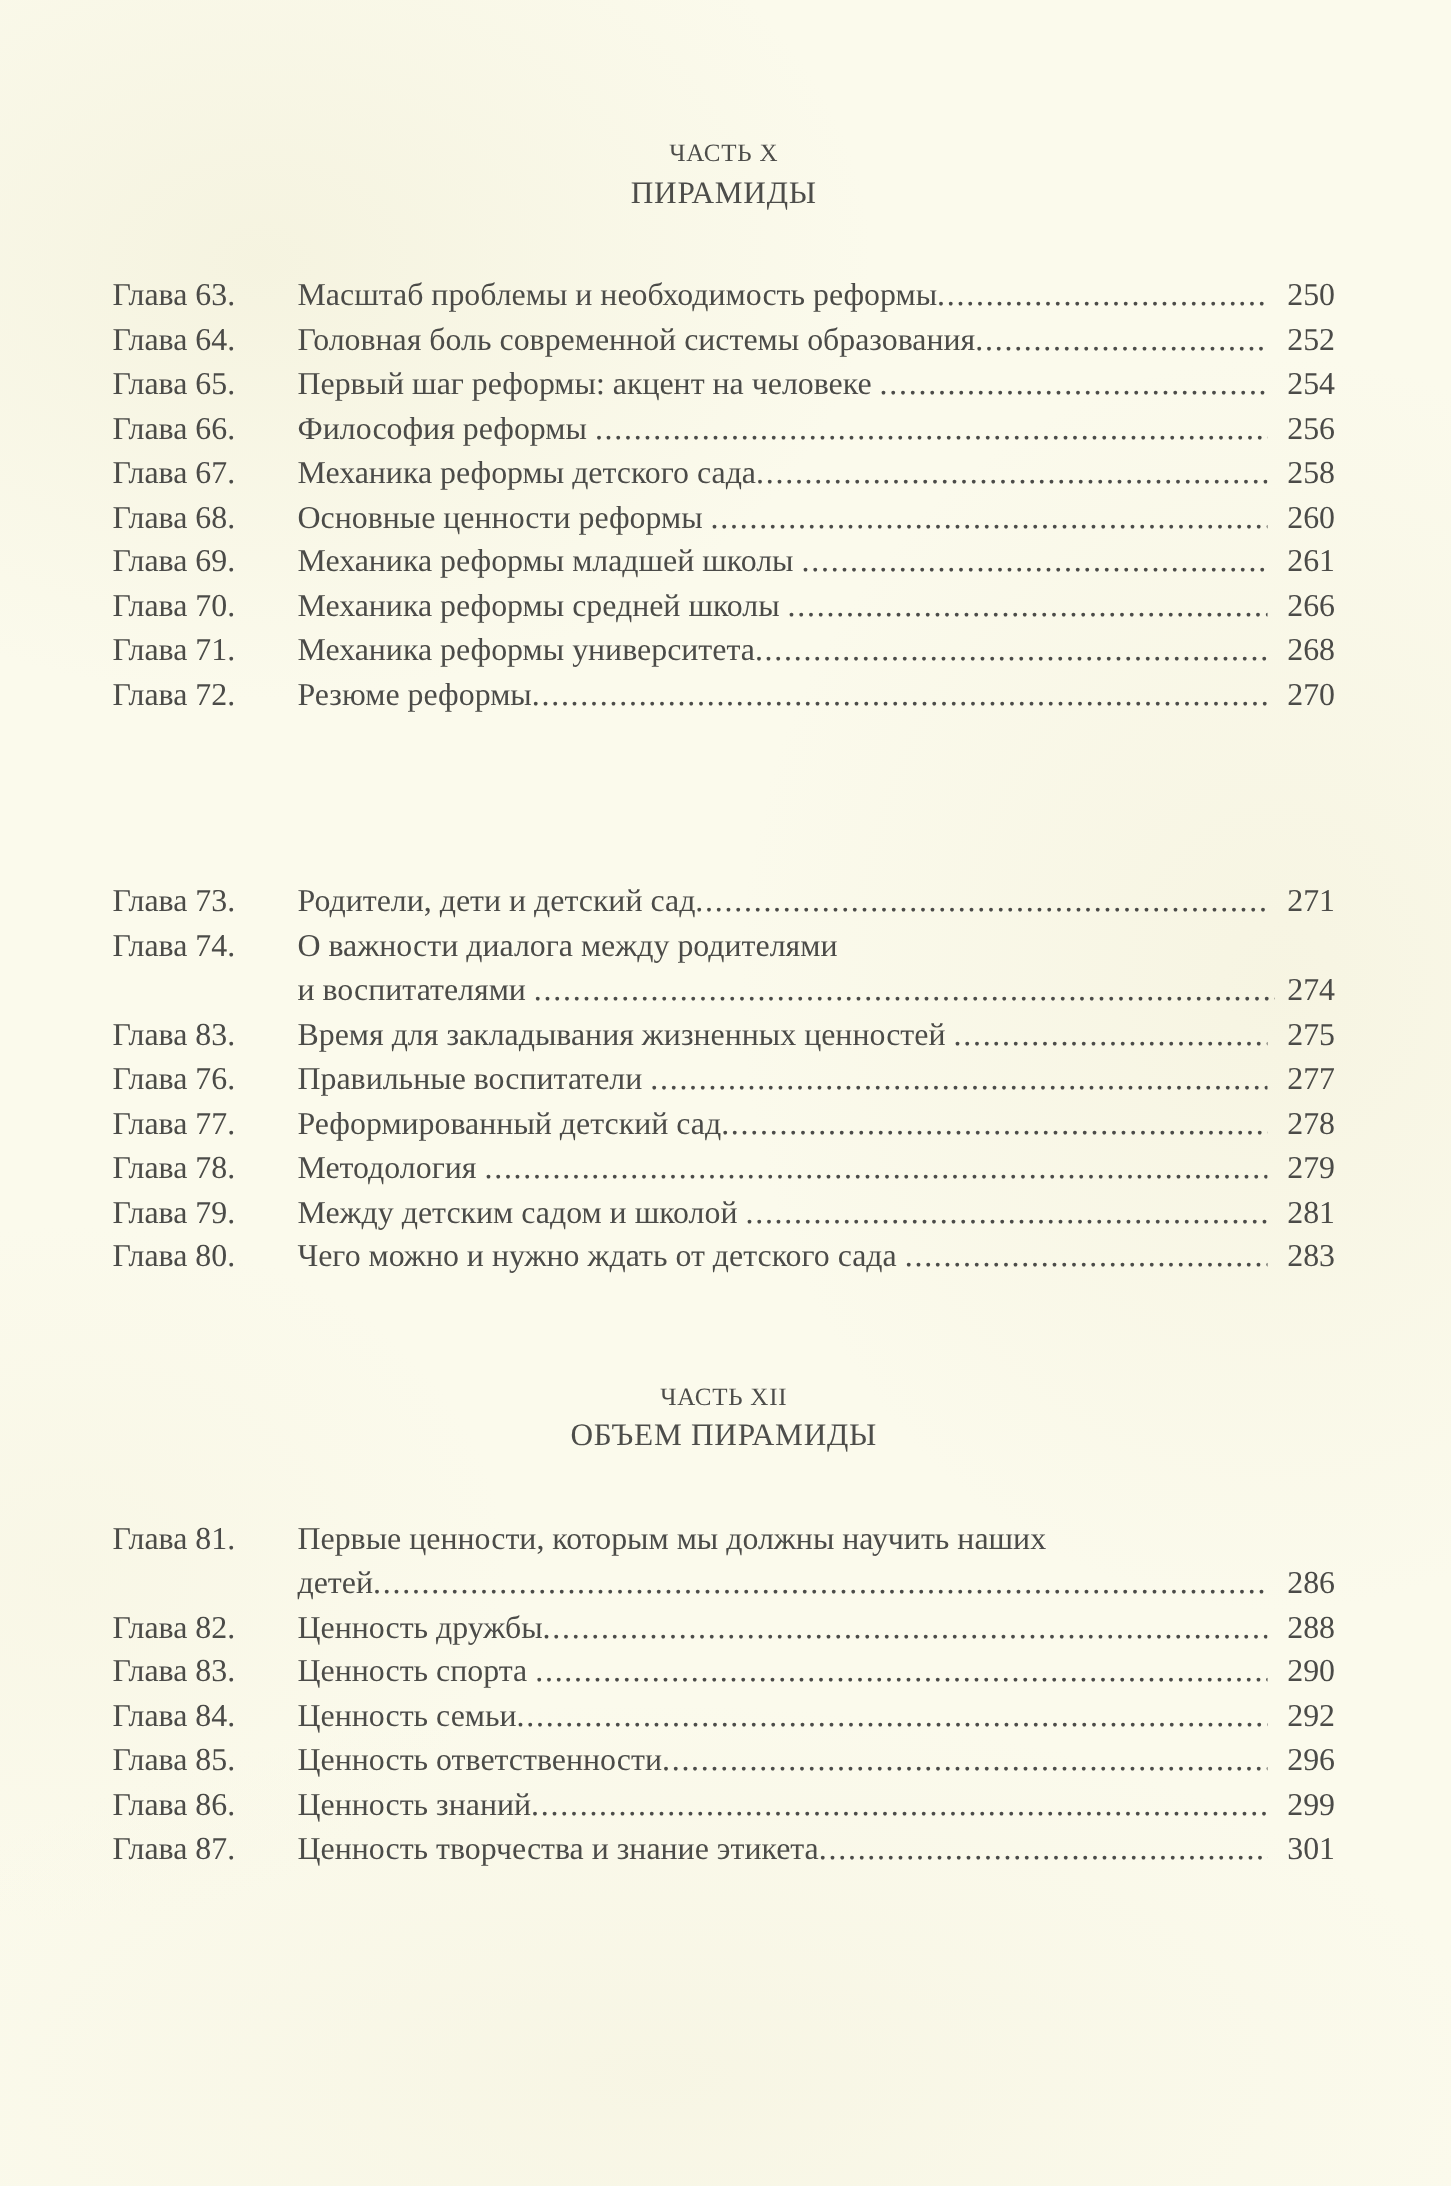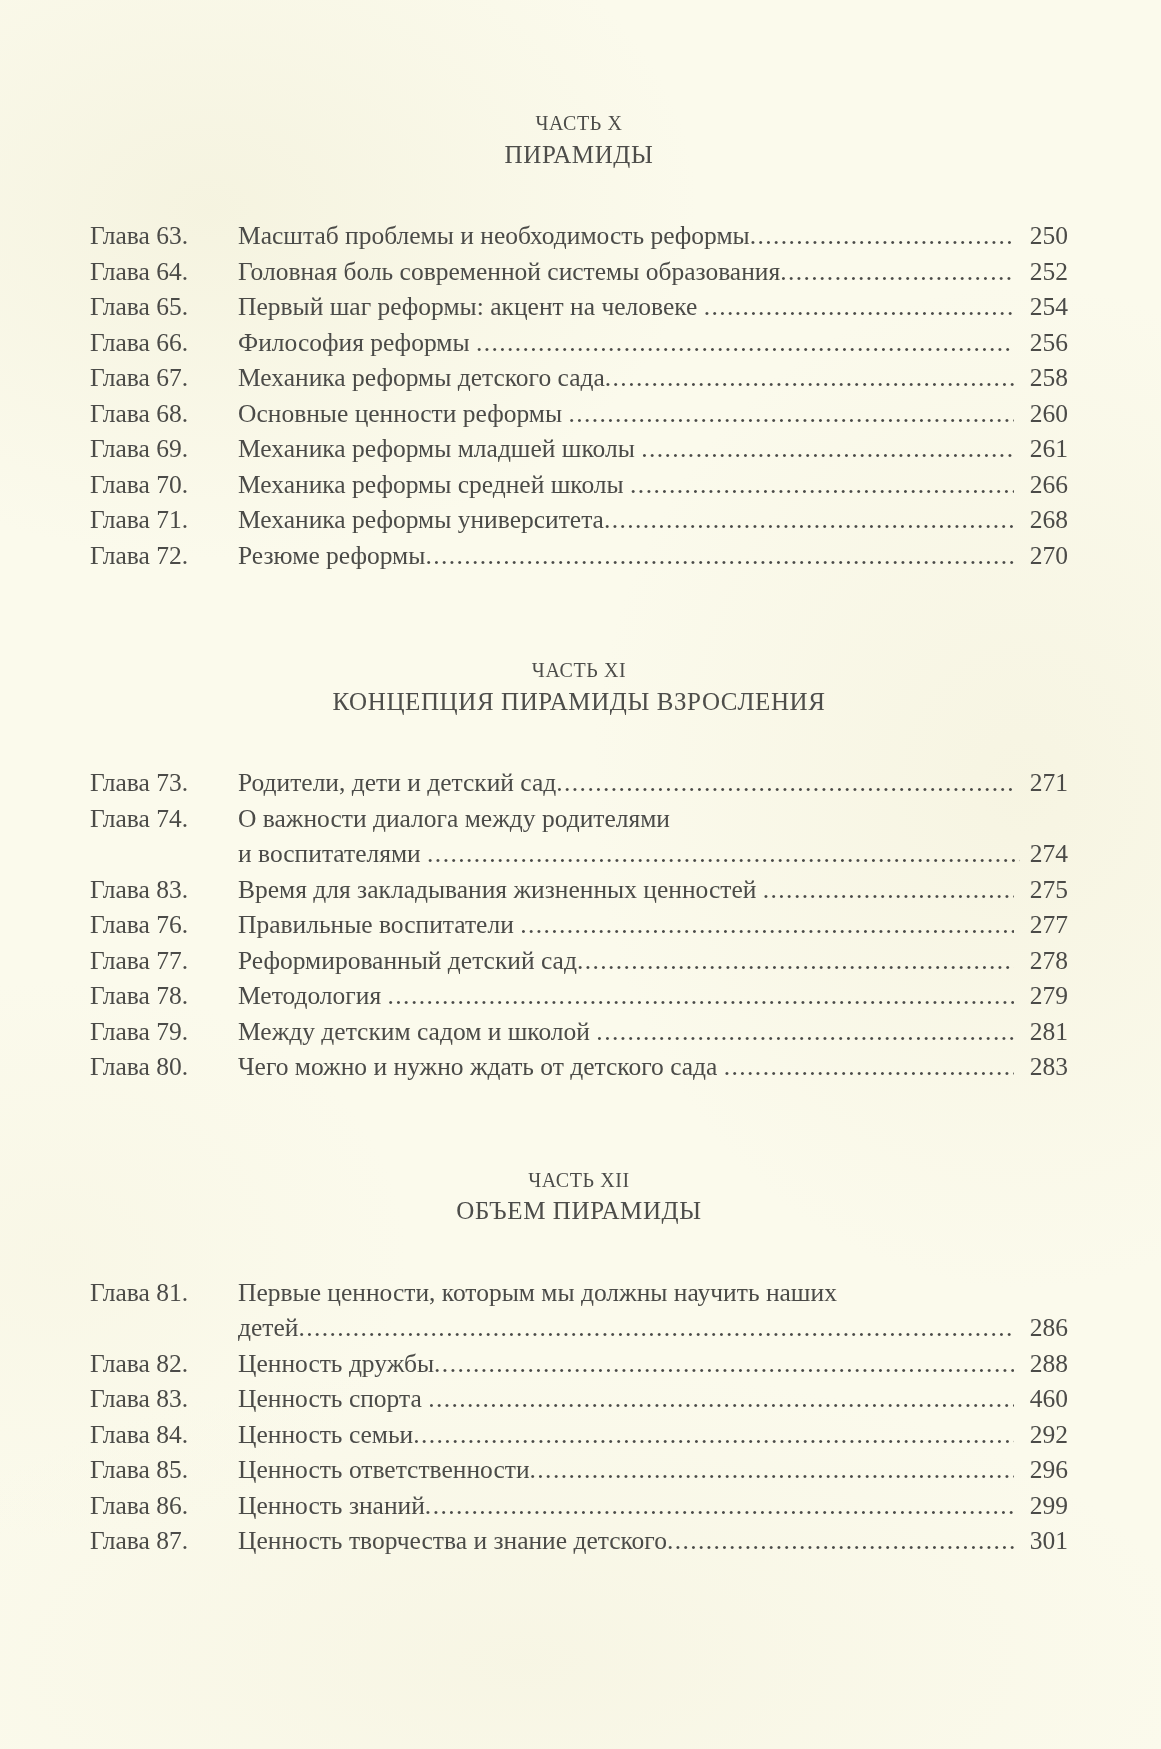--- a/index.html
+++ b/index.html
@@ -237,24 +237,20 @@
               <span class="chapter-label">Глава 72.</span>
               <span class="entry-body">
                 <span class="entry-title">Резюме реформы</span>
                 <span class="leader"></span>
                 <span class="page-num">270</span>
               </span>
             </div>
           </li>
         </ul>
         <div class="spacer-between-sections-1"></div>
-        <div class="part-block">
-          <div class="part-number">ЧАСТЬ XI</div>
-          <div class="part-title">КОНЦЕПЦИЯ ПИРАМИДЫ ВЗРОСЛЕНИЯ</div>
-        </div>
         <div class="spacer-after-part-head"></div>
         <ul class="toc-list">
           <li class="toc-entry">
             <div class="toc-row">
               <span class="chapter-label">Глава 73.</span>
               <span class="entry-body">
                 <span class="entry-title">Родители, дети и детский сад</span>
                 <span class="leader"></span>
                 <span class="page-num">271</span>
               </span>
@@ -369,21 +365,21 @@
                 <span class="page-num">288</span>
               </span>
             </div>
           </li>
           <li class="toc-entry">
             <div class="toc-row">
               <span class="chapter-label">Глава 83.</span>
               <span class="entry-body">
                 <span class="entry-title">Ценность спорта </span>
                 <span class="leader"></span>
-                <span class="page-num">460</span>
+                <span class="page-num">290</span>
               </span>
             </div>
           </li>
           <li class="toc-entry">
             <div class="toc-row">
               <span class="chapter-label">Глава 84.</span>
               <span class="entry-body">
                 <span class="entry-title">Ценность семьи</span>
                 <span class="leader"></span>
                 <span class="page-num">292</span>
@@ -407,21 +403,21 @@
                 <span class="entry-title">Ценность знаний</span>
                 <span class="leader"></span>
                 <span class="page-num">299</span>
               </span>
             </div>
           </li>
           <li class="toc-entry">
             <div class="toc-row">
               <span class="chapter-label">Глава 87.</span>
               <span class="entry-body">
-                <span class="entry-title">Ценность творчества и знание детского</span>
+                <span class="entry-title">Ценность творчества и знание этикета</span>
                 <span class="leader"></span>
                 <span class="page-num">301</span>
               </span>
             </div>
           </li>
         </ul>
       </div>
   </div>
 </div>
 

